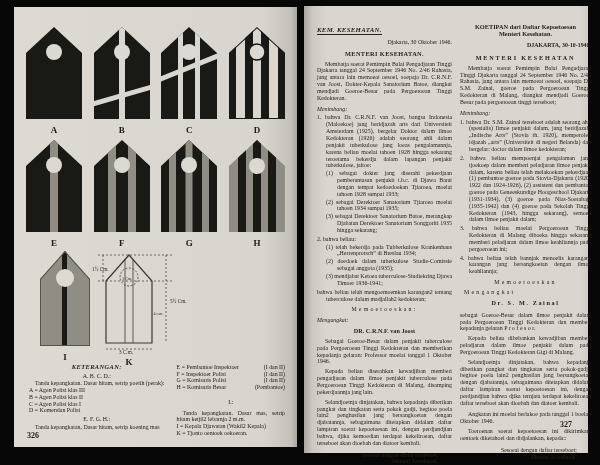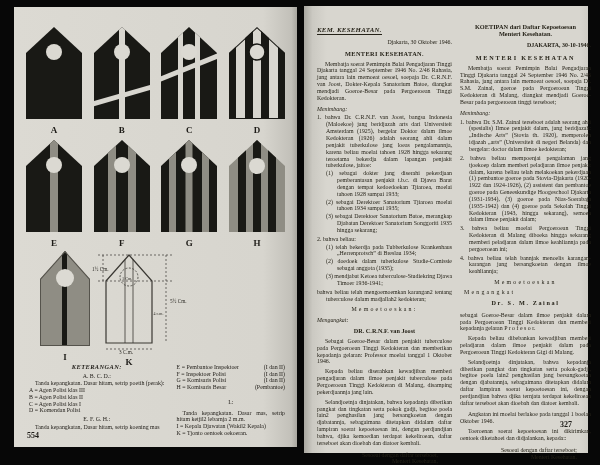--- a/index.html
+++ b/index.html
@@ -234,21 +234,21 @@
           <span>H = Komisaris Besar</span>
           <span>(Pembantoe)</span>
         </div>
         <div class="lg-head" style="margin-top:8px">I.:</div>
         <div class="lg-desc" style="margin-top:4px">Tanda kepangkatan. Dasar mas, setrip hitam ketjil2 lebarnja 2 m.m.</div>
         <div>I = Kepala Djawatan (Wakil2 Kepala)</div>
         <div>K = Tjonto oentoek oekoeran.</div>
       </div>
     </div>
 
-    <div class="pagenum pn-l">554</div>
+    <div class="pagenum pn-l">326</div>
   </div>
 
   <div class="page right">
 
     <div class="col c1">
       <div class="dochead"><span>KEM. KESEHATAN.</span></div>
       <div class="dateline">Djakarta, 30 Oktober 1946.</div>
       <div class="doctitle">MENTERI KESEHATAN.</div>
       <div class="p">Membatja soerat Pemimpin Balai Pengadjaran Tinggi Djakarta tanggal 24 September 1946 No. 2/46 Rahasia, jang antara lain memoeat oesoel, soepaja Dr. C.R.N.F. van Joost, Dokter-Kepala Sanatorium Batoe, diangkat mendjadi Goeroe-Besar pada Pergoeroean Tinggi Kedokteran.</div>
       <div class="lbl-it">Menimbang:</div>

